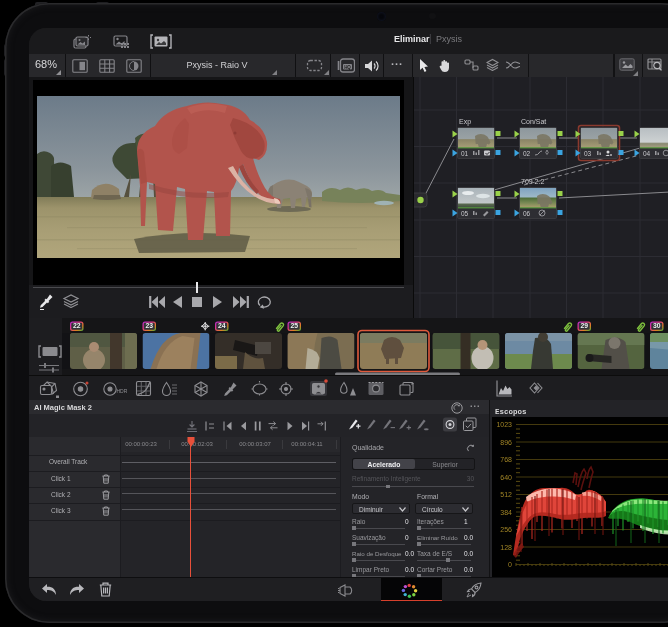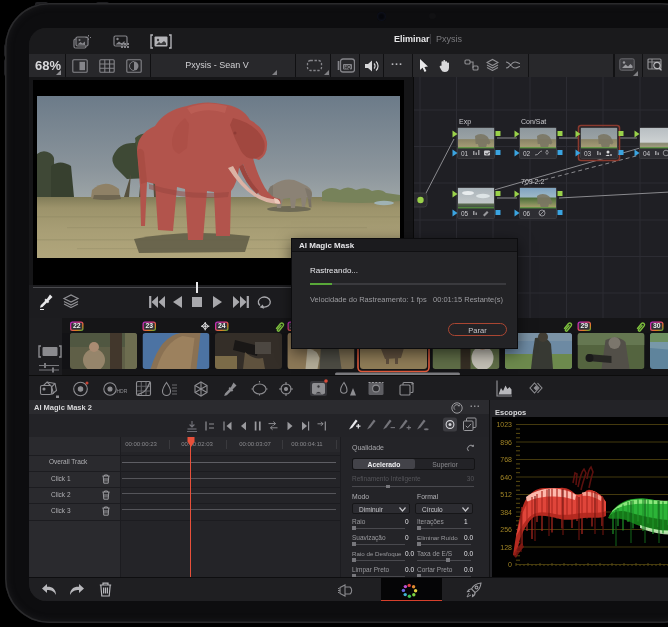--- a/index.html
+++ b/index.html
@@ -63,40 +63,40 @@
         <rect x="4.5" y="2.5" width="13" height="10" rx="1" fill="#b4b4b8"></rect>
         <circle cx="8" cy="6" r="1.2" fill="#3a3a3c"></circle>
           <path d="M6 11l3-3 2 1.5 3-2.5 2 2V11z" fill="#3a3a3c"></path>
       </svg>
       <div class="t" style="left:365px;top:6px;font-size:9px;font-weight:bold;color:#e8e8ea;">Eliminar</div>
       <div class="t" style="left:400px;top:5px;font-size:10px;color:#4a4a4e;">|</div>
       <div class="t" style="left:407px;top:6px;font-size:9px;color:#7a7a7e;">Pxysis</div>
     </div>
     <div class="abs" id="row2">
       <div class="cell" style="left:0;width:36px;"></div>
-      <div class="t" style="left:6px;top:4px;font-size:13px;font-weight:bold;color:#d8d8da;">68%</div>
+      <div class="t" style="left:6px;top:4px;font-size:11px;font-weight:normal;color:#d8d8da;">68%</div>
       <svg class="abs" style="left:27px;top:16px" width="5" height="5" viewBox="0 0 5 5">
           <path d="M5 0v5H0z" fill="#909094"></path>
         </svg>
       <div class="cell" style="left:37px;width:84px;"></div>
       <svg class="abs" style="left:43px;top:4.5px" width="16" height="14" viewBox="0 0 16 14">
         <rect x="0.8" y="0.8" width="14.4" height="12.4" rx="1" fill="none" stroke="#85858a" stroke-width="1.1"></rect>
         <rect x="7.5" y="2.8" width="5.5" height="8.4" fill="#85858a"></rect>
       </svg>
       <svg class="abs" style="left:70px;top:4.5px" width="16" height="14" viewBox="0 0 16 14">
         <rect x="0.8" y="0.8" width="14.4" height="12.4" rx="1" fill="none" stroke="#85858a" stroke-width="1.1"></rect>
         <path d="M0.8 5h14.4M0.8 9.2h14.4M5.8 0.8v12.4M10.6 0.8v12.4" stroke="#85858a" stroke-width="1.1"></path>
       </svg>
       <svg class="abs" style="left:97px;top:4.5px" width="16" height="14" viewBox="0 0 16 14">
         <rect x="0.8" y="0.8" width="14.4" height="12.4" rx="1" fill="none" stroke="#85858a" stroke-width="1.1"></rect>
         <path d="M8 2.5a4.5 4.5 0 010 9z" fill="#85858a"></path>
           <path d="M8 2.5a4.5 4.5 0 000 9" fill="none" stroke="#85858a" stroke-width="0.9"></path>
       </svg>
       <div class="cell" style="left:122px;width:144px;"></div>
-      <div class="t" style="left:133px;top:6px;width:110px;text-align:center;font-size:9px;color:#d0d0d3;">Pxysis - Sean V</div>
+      <div class="t" style="left:133px;top:6px;width:110px;text-align:center;font-size:9px;color:#d0d0d3;">Pxysis - Raio V</div>
       <svg class="abs" style="left:243px;top:16px" width="5" height="5" viewBox="0 0 5 5">
           <path d="M5 0v5H0z" fill="#808084"></path>
         </svg>
       <div class="abs" style="left:276px;top:9.5px;width:3px;height:3px;border-radius:50%;background:#58585c;"></div>
       <div class="cell" style="left:267px;width:34px;"></div>
       <svg class="abs" style="left:277px;top:5px" width="17" height="13" viewBox="0 0 17 13">
         <rect x="1.5" y="1.5" width="14" height="10" rx="3" fill="none" stroke="#85858a" stroke-width="1.3" stroke-dasharray="2.4 1.6"></rect>
       </svg>
       <svg class="abs" style="left:294.5px;top:16px" width="5" height="5" viewBox="0 0 5 5">
           <path d="M5 0v5H0z" fill="#808084"></path>
@@ -809,21 +809,21 @@
         <div class="abs" style="left:76px;top:138.5px;width:54px;height:1px;background:#49494e;"></div>
         <div class="abs" style="left:76px;top:137px;width:3.5px;height:3.5px;background:#77777c;"></div>
       </div>
 
       <svg class="abs" style="left:157.5px;top:37px" width="8" height="11" viewBox="0 0 8 11">
           <path d="M0.5 0h7v4.5L4 10 0.5 4.5z" fill="#e8503a"></path>
         </svg>
       <div class="abs" style="left:161px;top:37px;width:1.3px;height:140px;background:#e8503a;"></div>
     </div>
     <div class="abs" id="escopos">
-      <div class="t" style="left:5px;top:8px;font-size:7.5px;font-weight:bold;color:#d8d8da;">Escopos</div>
+      <div class="t" style="left:5px;top:8px;font-size:7.5px;font-weight:bold;color:#d8d8da;font-family:Liberation Mono, monospace;">Escopos</div>
       <svg class="abs" style="left:2px;top:17px" width="198" height="160" viewBox="0 0 198 160">
         <rect width="198" height="160" fill="#010101"></rect>
         <g font-family="Liberation Sans" font-size="7" fill="#a08426" text-anchor="end">
           <text x="20" y="10">1023</text>
             <text x="20" y="27.5">896</text>
             <text x="20" y="45">768</text>
           <text x="20" y="62.5">640</text>
             <text x="20" y="80">512</text>
             <text x="20" y="97.5">384</text>
           <text x="20" y="115">256</text>
@@ -901,25 +901,14 @@
       </svg>
       <svg class="abs" style="left:437px;top:4px" width="16" height="16" viewBox="0 0 16 16">
         <g stroke="#9a9a9e" stroke-width="1.1" fill="none">
           <path d="M9 10.5 C12 9 14.5 6 15 1 C10 1.5 7 4 5.5 7z"></path>
           <path d="M5.5 7 C4 6.8 2.5 7.5 1.5 9.5 L4 9.2 M9 10.5 C9.2 12 8.5 13.5 6.5 14.5 L6.8 12"></path>
           <circle cx="10.5" cy="5.5" r="1.4"></circle>
           <path d="M3 11 L1 15 L5 13" stroke-width="0.9"></path>
         </g>
       </svg>
     </div>
-    <div class="abs" id="dialog" style="left:262px;top:210px;width:227px;height:111px;background:#232326;box-shadow:0 4px 14px rgba(0,0,0,0.55);border:1px solid #0c0c0e;">
-      <div class="abs" style="left:0;top:0;width:100%;height:13px;background:#1b1b1e;border-bottom:1px solid #101012;"></div>
-      <div class="t" style="left:7px;top:2px;font-size:8px;font-weight:bold;color:#e4e4e8;">AI Magic Mask</div>
-      <div class="t" style="left:18px;top:27px;font-size:8px;color:#e8e8ec;">Rastreando...</div>
-      <div class="abs" style="left:18px;top:44px;width:196px;height:1.5px;background:#3a3a3e;"></div>
-      <div class="abs" style="left:18px;top:44px;width:22px;height:1.5px;background:#58a838;"></div>
-      <div class="t" style="left:18px;top:56px;font-size:7.5px;color:#9c9ca0;">Velocidade do Rastreamento: 1 fps&nbsp;&nbsp;&nbsp;00:01:15 Restante(s)</div>
-      <div class="abs" style="left:156px;top:84px;width:59px;height:13px;border:1.3px solid #aa4632;border-radius:7px;">
-        <div class="t" style="left:0;top:2px;width:100%;text-align:center;font-size:7.5px;color:#c8c8cc;">Parar</div>
-      </div>
-    </div>
   </div>
 </div>
 
 </body></html>

